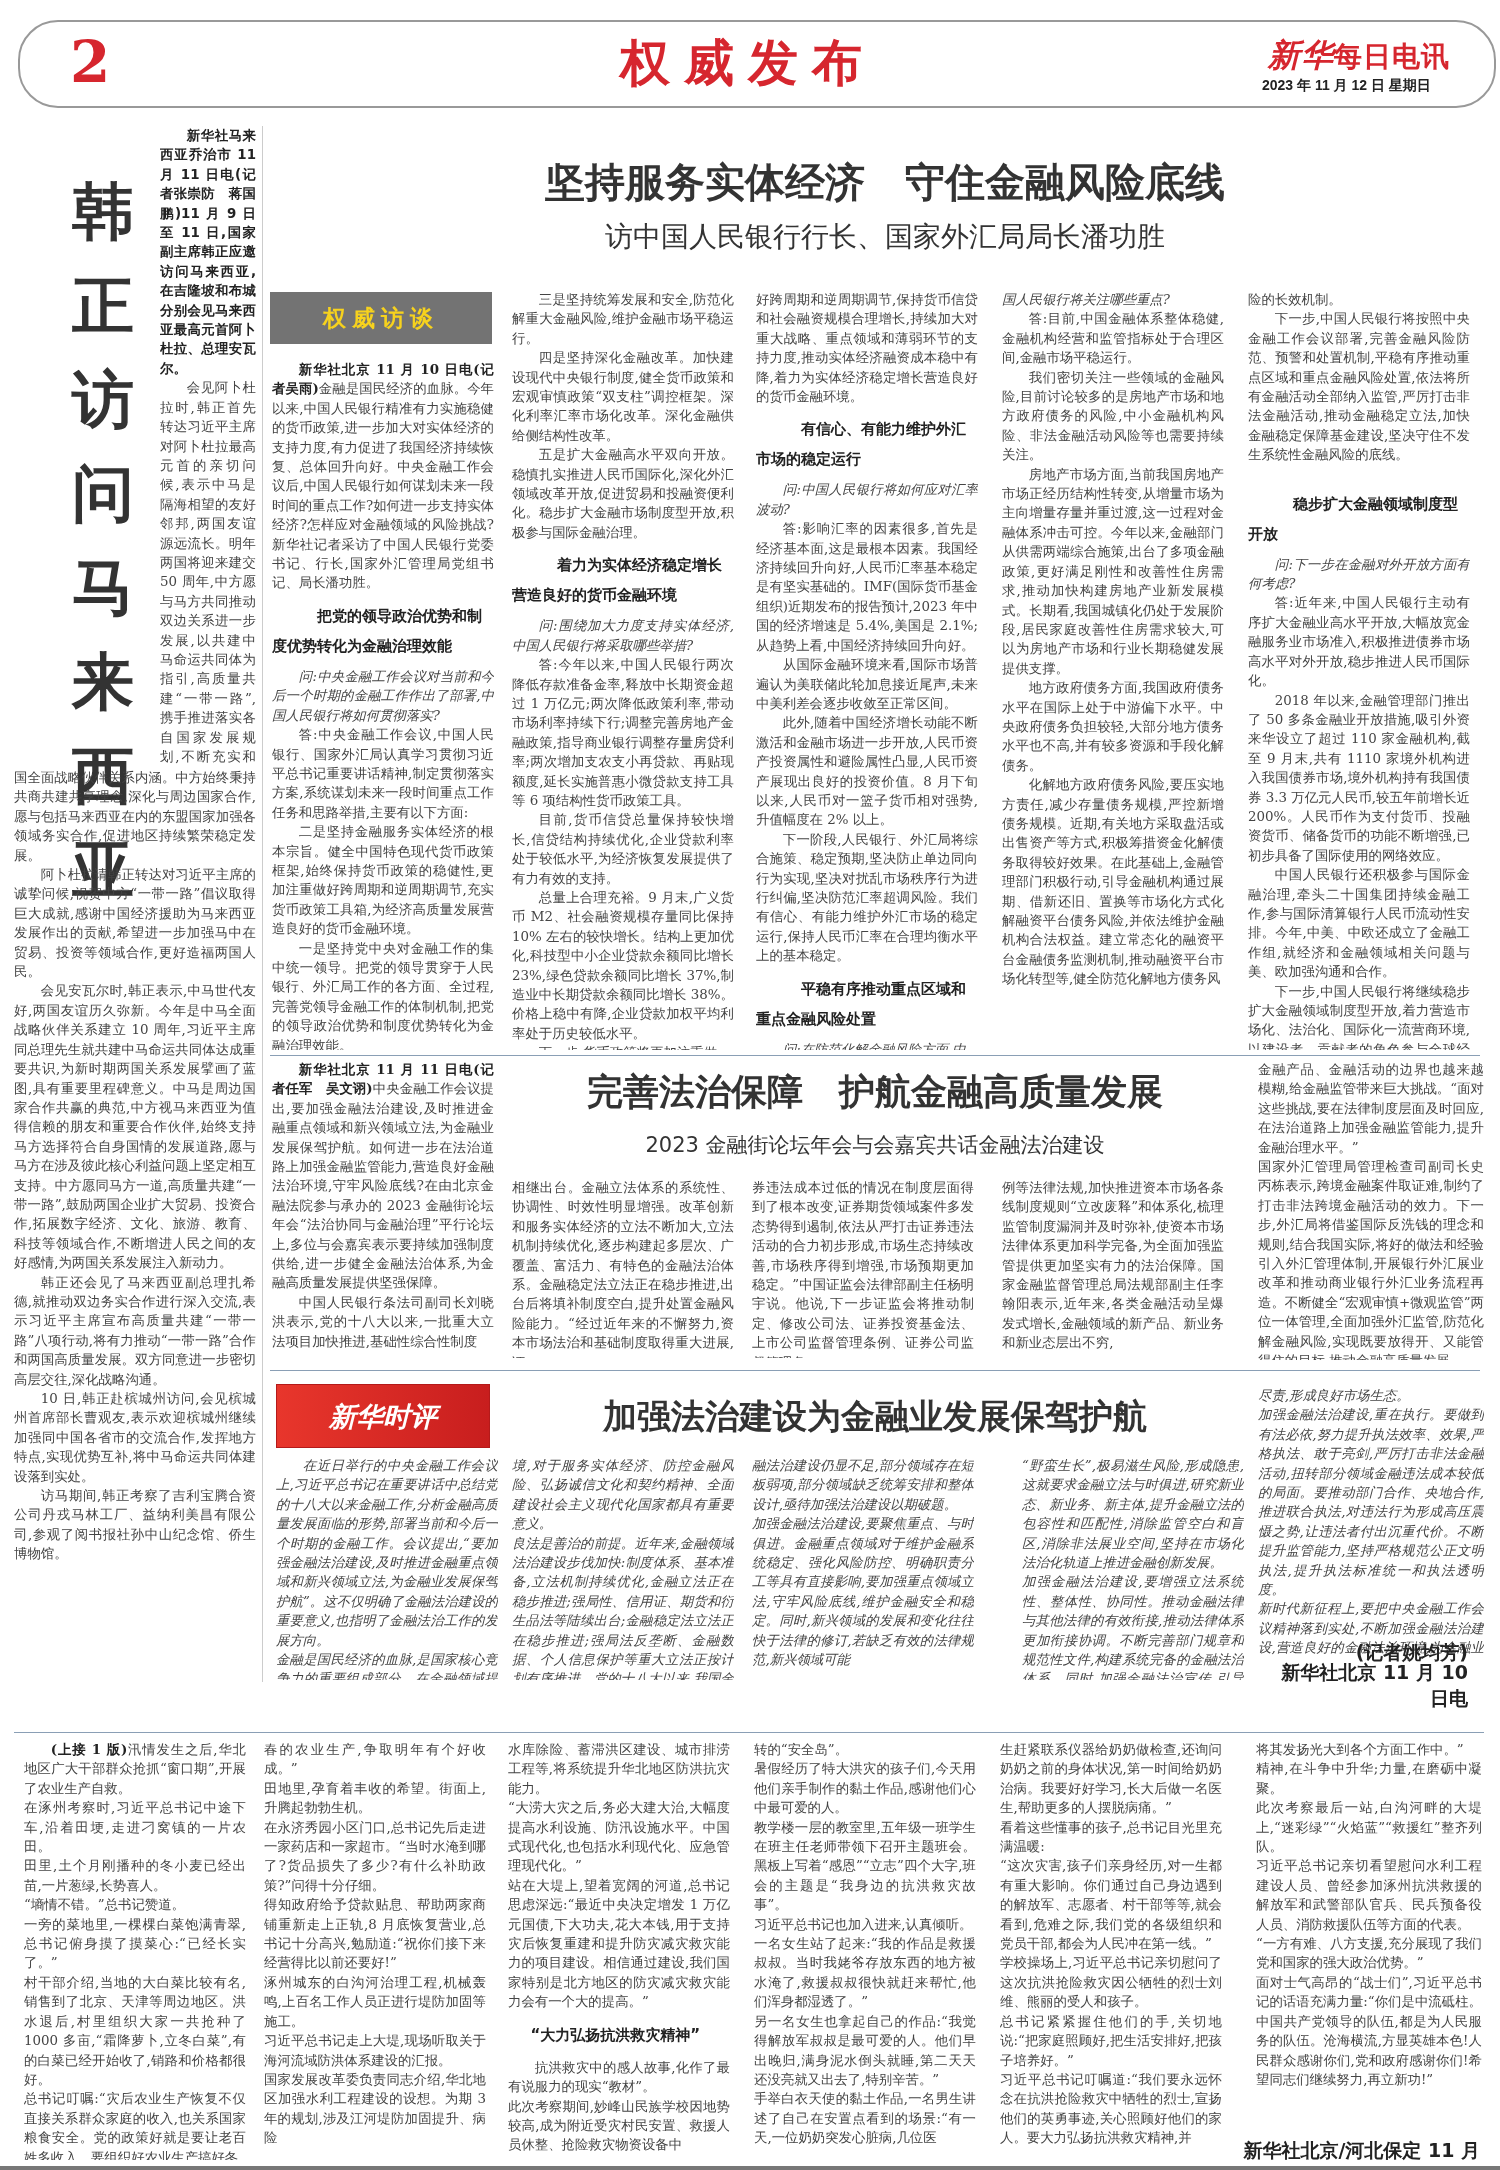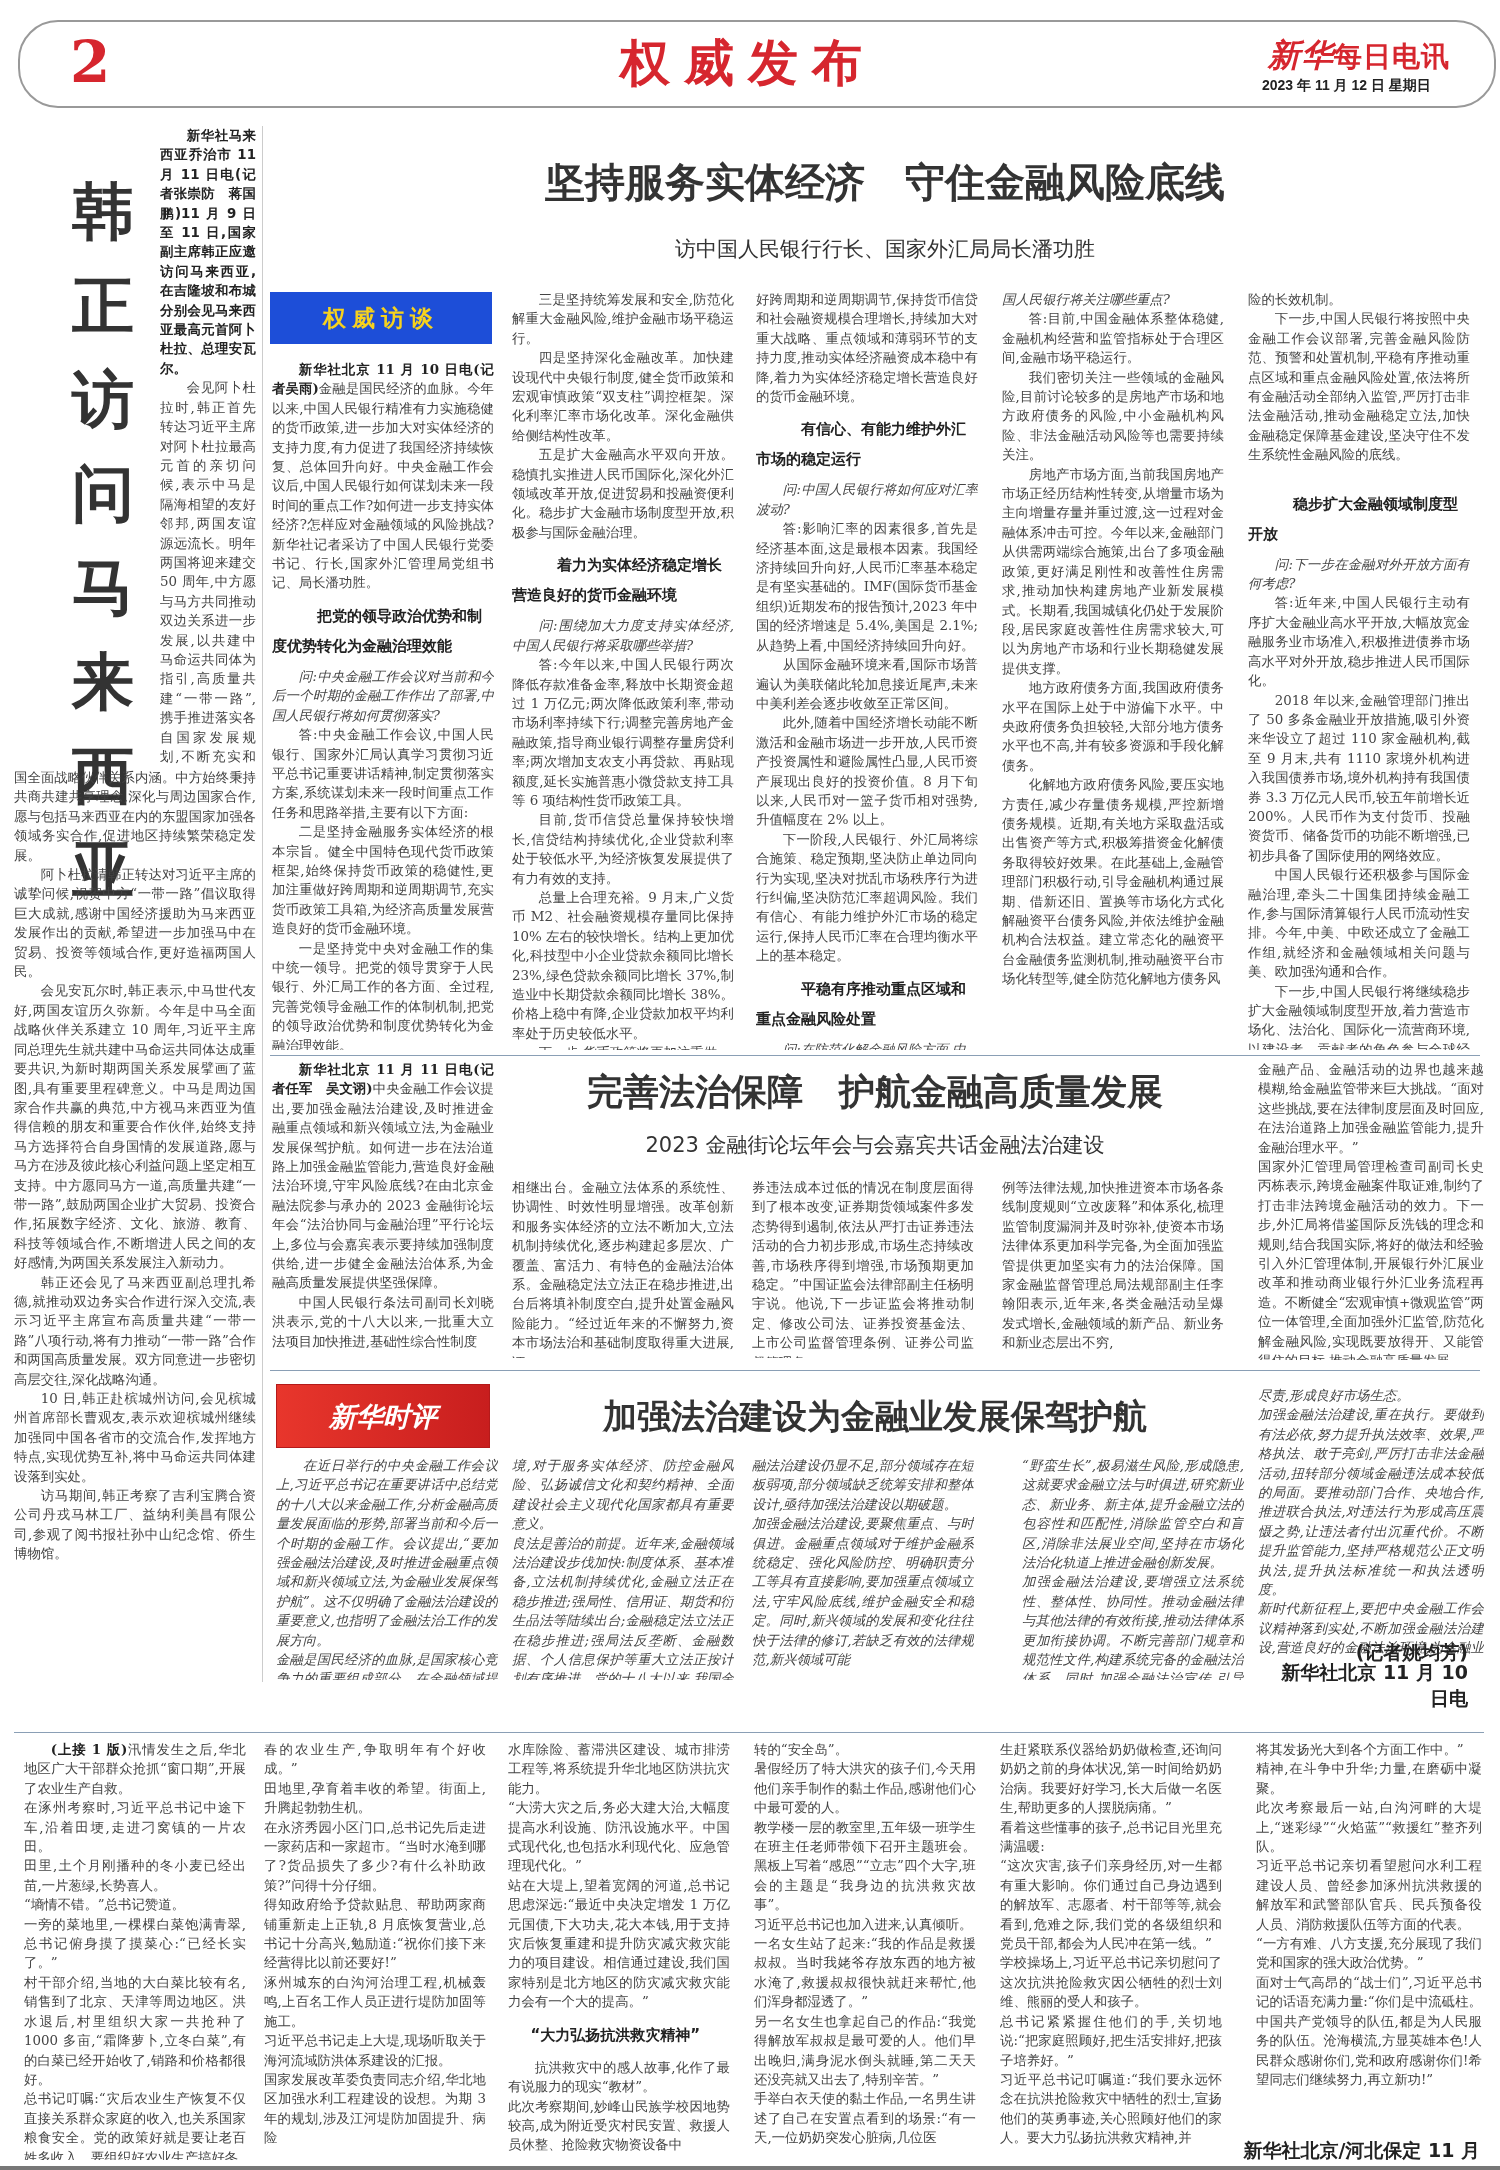--- a/index.html
+++ b/index.html
@@ -12,21 +12,21 @@
 .brand{left:1268px;top:38px;font-size:28px;color:#d6262e;font-weight:bold;line-height:34px;letter-spacing:1px}
 .brand .script{font-style:italic;font-size:32px}
 .dateline{left:1262px;top:76px;font-size:14px;color:#222;font-family:"Liberation Sans",sans-serif;font-weight:bold;line-height:18px}
 p.txt{font-size:13.4px;line-height:19.4px;text-align:justify;text-indent:2em;color:#444}
 p.txt.noind{text-indent:0}
 p.txt b{color:#222}
 .col{position:absolute;overflow:hidden}
 .vhead{left:48px;top:165px;width:110px;font-size:62px;font-weight:bold;color:#333;line-height:94px;text-align:center;font-family:"DejaVu Serif",serif}
 .h1{font-family:"DejaVu Sans",sans-serif;font-weight:bold;color:#333;text-align:center;white-space:nowrap}
 .sub{font-family:"DejaVu Sans",sans-serif;color:#333;text-align:center;white-space:nowrap}
-.redbox{background:#1d4ed8;color:#f7d21d;font-weight:bold;font-family:"DejaVu Sans",sans-serif;text-align:center;letter-spacing:6px}
+.redbox{background:#737373;color:#f7d21d;font-weight:bold;font-family:"DejaVu Sans",sans-serif;text-align:center;letter-spacing:6px}
 .subhead{font-family:"DejaVu Sans",sans-serif;font-weight:bold;font-size:15px;line-height:30px;color:#222;text-indent:3em}
 .rule{height:1px;background:#8a9fb5}
 .q{font-family:"DejaVu Serif",serif;font-style:italic}
 .sig{font-family:"DejaVu Sans",sans-serif;font-weight:bold;font-size:19px;color:#222;text-align:right}
 .xhsp{background:linear-gradient(90deg,#e8362c,#c81e1e);border:1px solid #b41a1a;color:#fff;font-style:italic;font-weight:bold;font-family:"DejaVu Sans",sans-serif;font-size:27px;text-align:center;line-height:64px}
 .vline{width:1px;background:#ccc}
 </style>
 </head>
 <body>
 
@@ -54,21 +54,21 @@
   <p class="txt noind">国全面战略伙伴关系内涵。中方始终秉持共商共建共享理念,深化与周边国家合作,愿与包括马来西亚在内的东盟国家加强各领域务实合作,促进地区持续繁荣稳定发展。</p>
   <p class="txt">阿卜杜拉请韩正转达对习近平主席的诚挚问候,祝贺中方“一带一路”倡议取得巨大成就,感谢中国经济援助为马来西亚发展作出的贡献,希望进一步加强马中在贸易、投资等领域合作,更好造福两国人民。</p>
   <p class="txt">会见安瓦尔时,韩正表示,中马世代友好,两国友谊历久弥新。今年是中马全面战略伙伴关系建立 10 周年,习近平主席同总理先生就共建中马命运共同体达成重要共识,为新时期两国关系发展擘画了蓝图,具有重要里程碑意义。中马是周边国家合作共赢的典范,中方视马来西亚为值得信赖的朋友和重要合作伙伴,始终支持马方选择符合自身国情的发展道路,愿与马方在涉及彼此核心利益问题上坚定相互支持。中方愿同马方一道,高质量共建“一带一路”,鼓励两国企业扩大贸易、投资合作,拓展数字经济、文化、旅游、教育、科技等领域合作,不断增进人民之间的友好感情,为两国关系发展注入新动力。</p>
   <p class="txt">韩正还会见了马来西亚副总理扎希德,就推动双边务实合作进行深入交流,表示习近平主席宣布高质量共建“一带一路”八项行动,将有力推动“一带一路”合作和两国高质量发展。双方同意进一步密切高层交往,深化战略沟通。</p>
   <p class="txt">10 日,韩正赴槟城州访问,会见槟城州首席部长曹观友,表示欢迎槟城州继续加强同中国各省市的交流合作,发挥地方特点,实现优势互补,将中马命运共同体建设落到实处。</p>
   <p class="txt">访马期间,韩正考察了吉利宝腾合资公司丹戎马林工厂、益纳利美昌有限公司,参观了阅书报社孙中山纪念馆、侨生博物馆。</p>
 </div>
 <div class="abs vline" style="left:262px;top:126px;height:1556px"></div>
 
 <div class="abs h1" style="left:270px;top:152px;width:1230px;font-size:40px;line-height:60px">坚持服务实体经济　守住金融风险底线</div>
-<div class="abs sub" style="left:270px;top:234px;width:1230px;font-size:21px;line-height:30px">访中国人民银行行长、国家外汇局局长潘功胜</div>
+<div class="abs sub" style="left:270px;top:222px;width:1230px;font-size:28px;line-height:30px">访中国人民银行行长、国家外汇局局长潘功胜</div>
 <div class="abs redbox" style="left:270px;top:292px;width:222px;height:52px;font-size:23px;line-height:52px">权威访谈</div>
 
 <div class="col" style="left:272px;top:360px;width:222px;height:690px" id="ic0">
     <p class="txt"><b>新华社北京 11 月 10 日电(记者吴雨)</b><span>金融是国民经济的血脉。今年以来,中国人民银行精准有力实施稳健的货币政策,进一步加大对实体经济的支持力度,有力促进了我国经济持续恢复、总体回升向好。中央金融工作会议后,中国人民银行如何谋划未来一段时间的重点工作?如何进一步支持实体经济?怎样应对金融领域的风险挑战?新华社记者采访了中国人民银行党委书记、行长,国家外汇管理局党组书记、局长潘功胜。</span></p>
     <div class="subhead" style="margin: 8px 0px 6px;">把党的领导政治优势和制度优势转化为金融治理效能</div>
     <p class="txt q">问:中央金融工作会议对当前和今后一个时期的金融工作作出了部署,中国人民银行将如何贯彻落实?</p>
     <p class="txt">答:中央金融工作会议,中国人民银行、国家外汇局认真学习贯彻习近平总书记重要讲话精神,制定贯彻落实方案,系统谋划未来一段时间重点工作任务和思路举措,主要有以下方面:</p>
     <p class="txt">二是坚持金融服务实体经济的根本宗旨。健全中国特色现代货币政策框架,始终保持货币政策的稳健性,更加注重做好跨周期和逆周期调节,充实货币政策工具箱,为经济高质量发展营造良好的货币金融环境。</p>
     <p class="txt">一是坚持党中央对金融工作的集中统一领导。把党的领导贯穿于人民银行、外汇局工作的各方面、全过程,完善党领导金融工作的体制机制,把党的领导政治优势和制度优势转化为金融治理效能。</p>
   </div>

